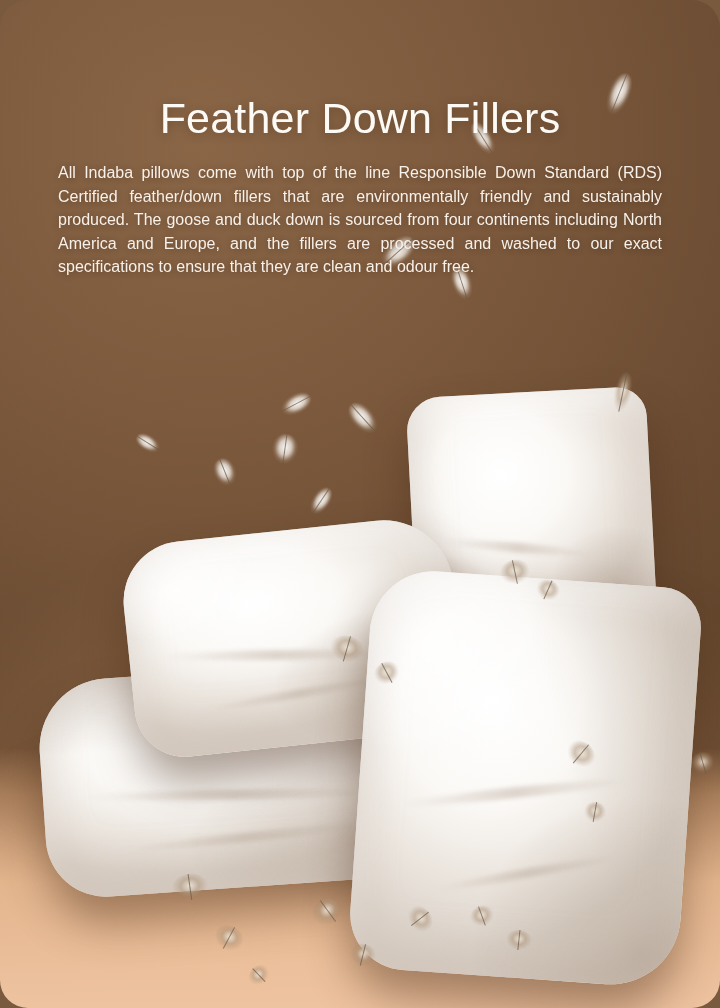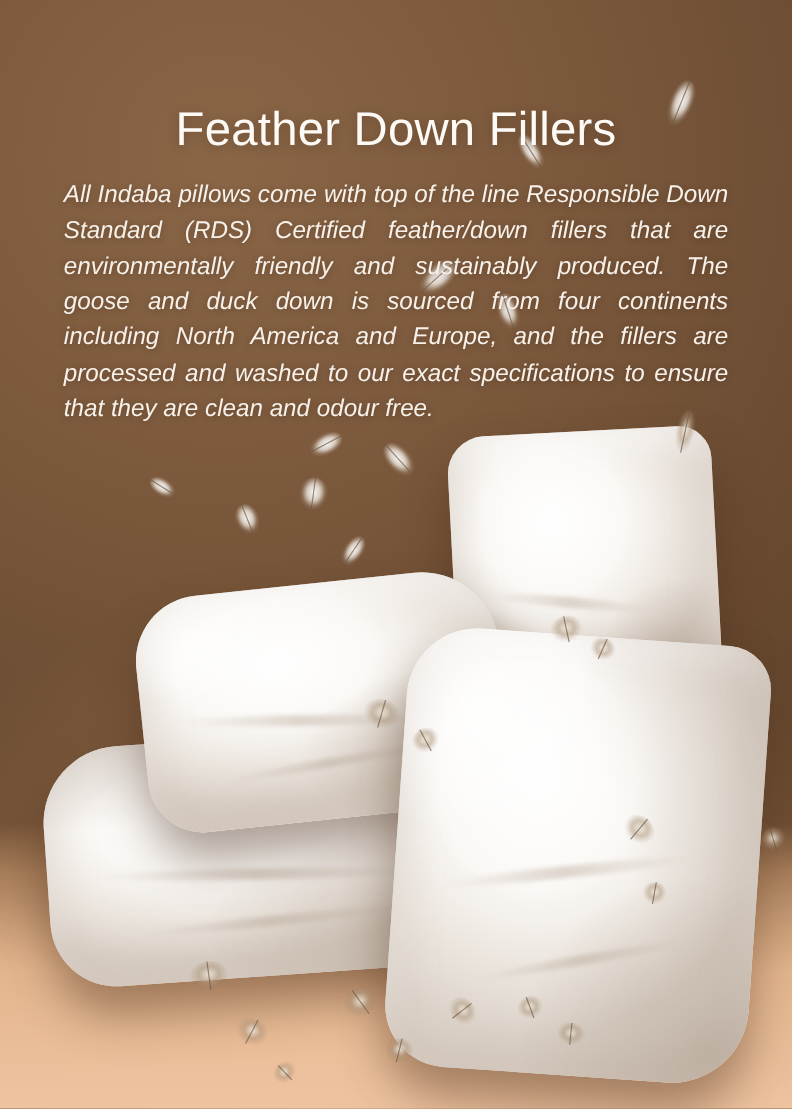--- a/index.html
+++ b/index.html
@@ -16,20 +16,21 @@
 
   .poster {
     position: relative;
     width: 720px;
     height: 1008px;
     overflow: hidden;
     background:
       radial-gradient(130% 70% at 50% 100%, rgba(238,196,160,0.95) 0%, rgba(226,178,142,0.75) 22%, rgba(175,129,92,0.25) 48%, rgba(120,83,52,0.0) 68%),
       radial-gradient(115% 80% at 28% 14%, #8a6647 0%, #7d5a3d 34%, #6f4f35 62%, #5d4129 100%),
       linear-gradient(180deg, #7e5b3e 0%, #77553a 38%, #7a5a3d 58%, #a87c57 78%, #d9a97f 92%, #e8bb92 100%);
+    border-radius: 28px;
   }
 
   
   .floor {
     position: absolute;
     left: 0;
     right: 0;
     bottom: 0;
     height: 260px;
     background: linear-gradient(180deg, rgba(210,160,118,0.0) 0%, rgba(219,169,126,0.55) 18%, rgba(232,186,146,0.95) 52%, #eec3a0 100%);
@@ -60,26 +61,25 @@
     color: #fdfaf6;
     font-size: 43px;
     font-weight: 400;
     letter-spacing: 0.2px;
     line-height: 1.05;
     text-shadow: 0 2px 10px rgba(60,36,18,0.35);
   }
   .body-copy {
     margin: 20px 2px 12px 2px;
     color: #f7f1ea;
-    font-size: 22px;
+    font-size: 16px;
     line-height: 1.47;
     text-align: justify;
     text-align-last: left;
     text-shadow: 0 1px 6px rgba(60,36,18,0.38);
-    font-style: italic;
   }
 
   
   .pillow {
     position: absolute;
     background:
       radial-gradient(65% 60% at 38% 32%, #ffffff 0%, #fbf9f6 42%, #ece6df 72%, #ddd4cb 100%);
     box-shadow:
       0 26px 44px rgba(70,42,22,0.45),
       inset 0 -22px 40px rgba(196,182,170,0.55),

